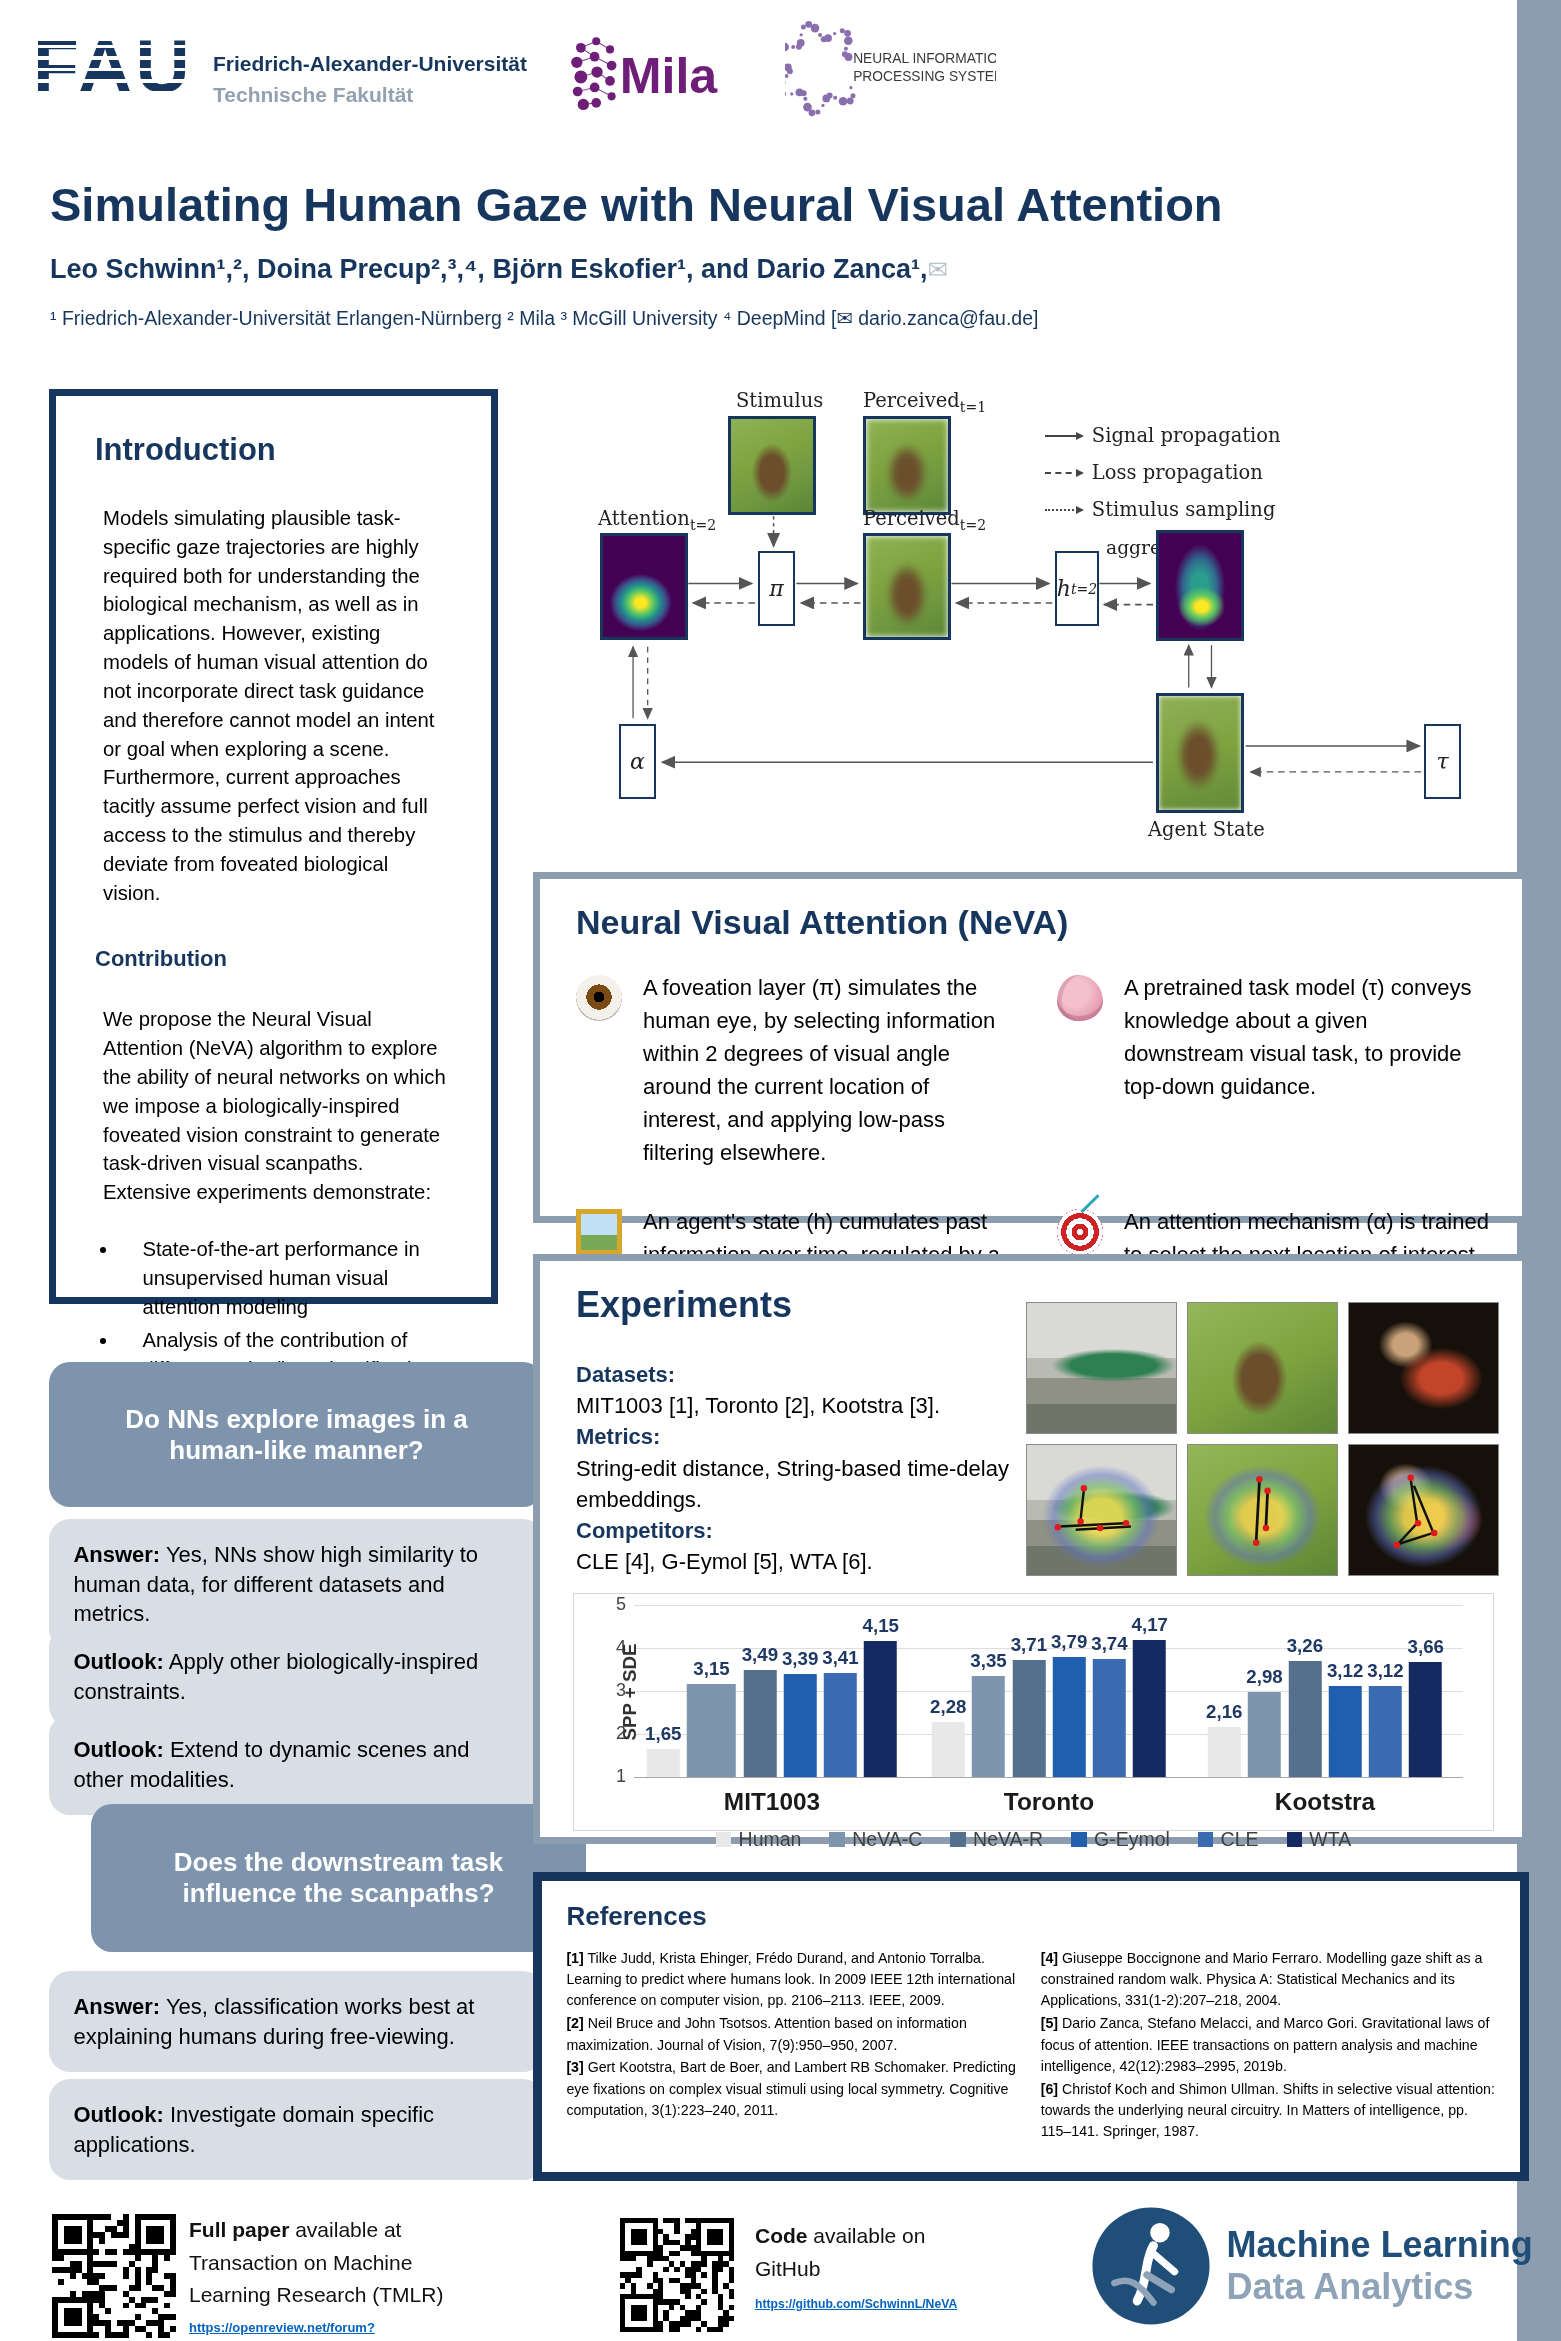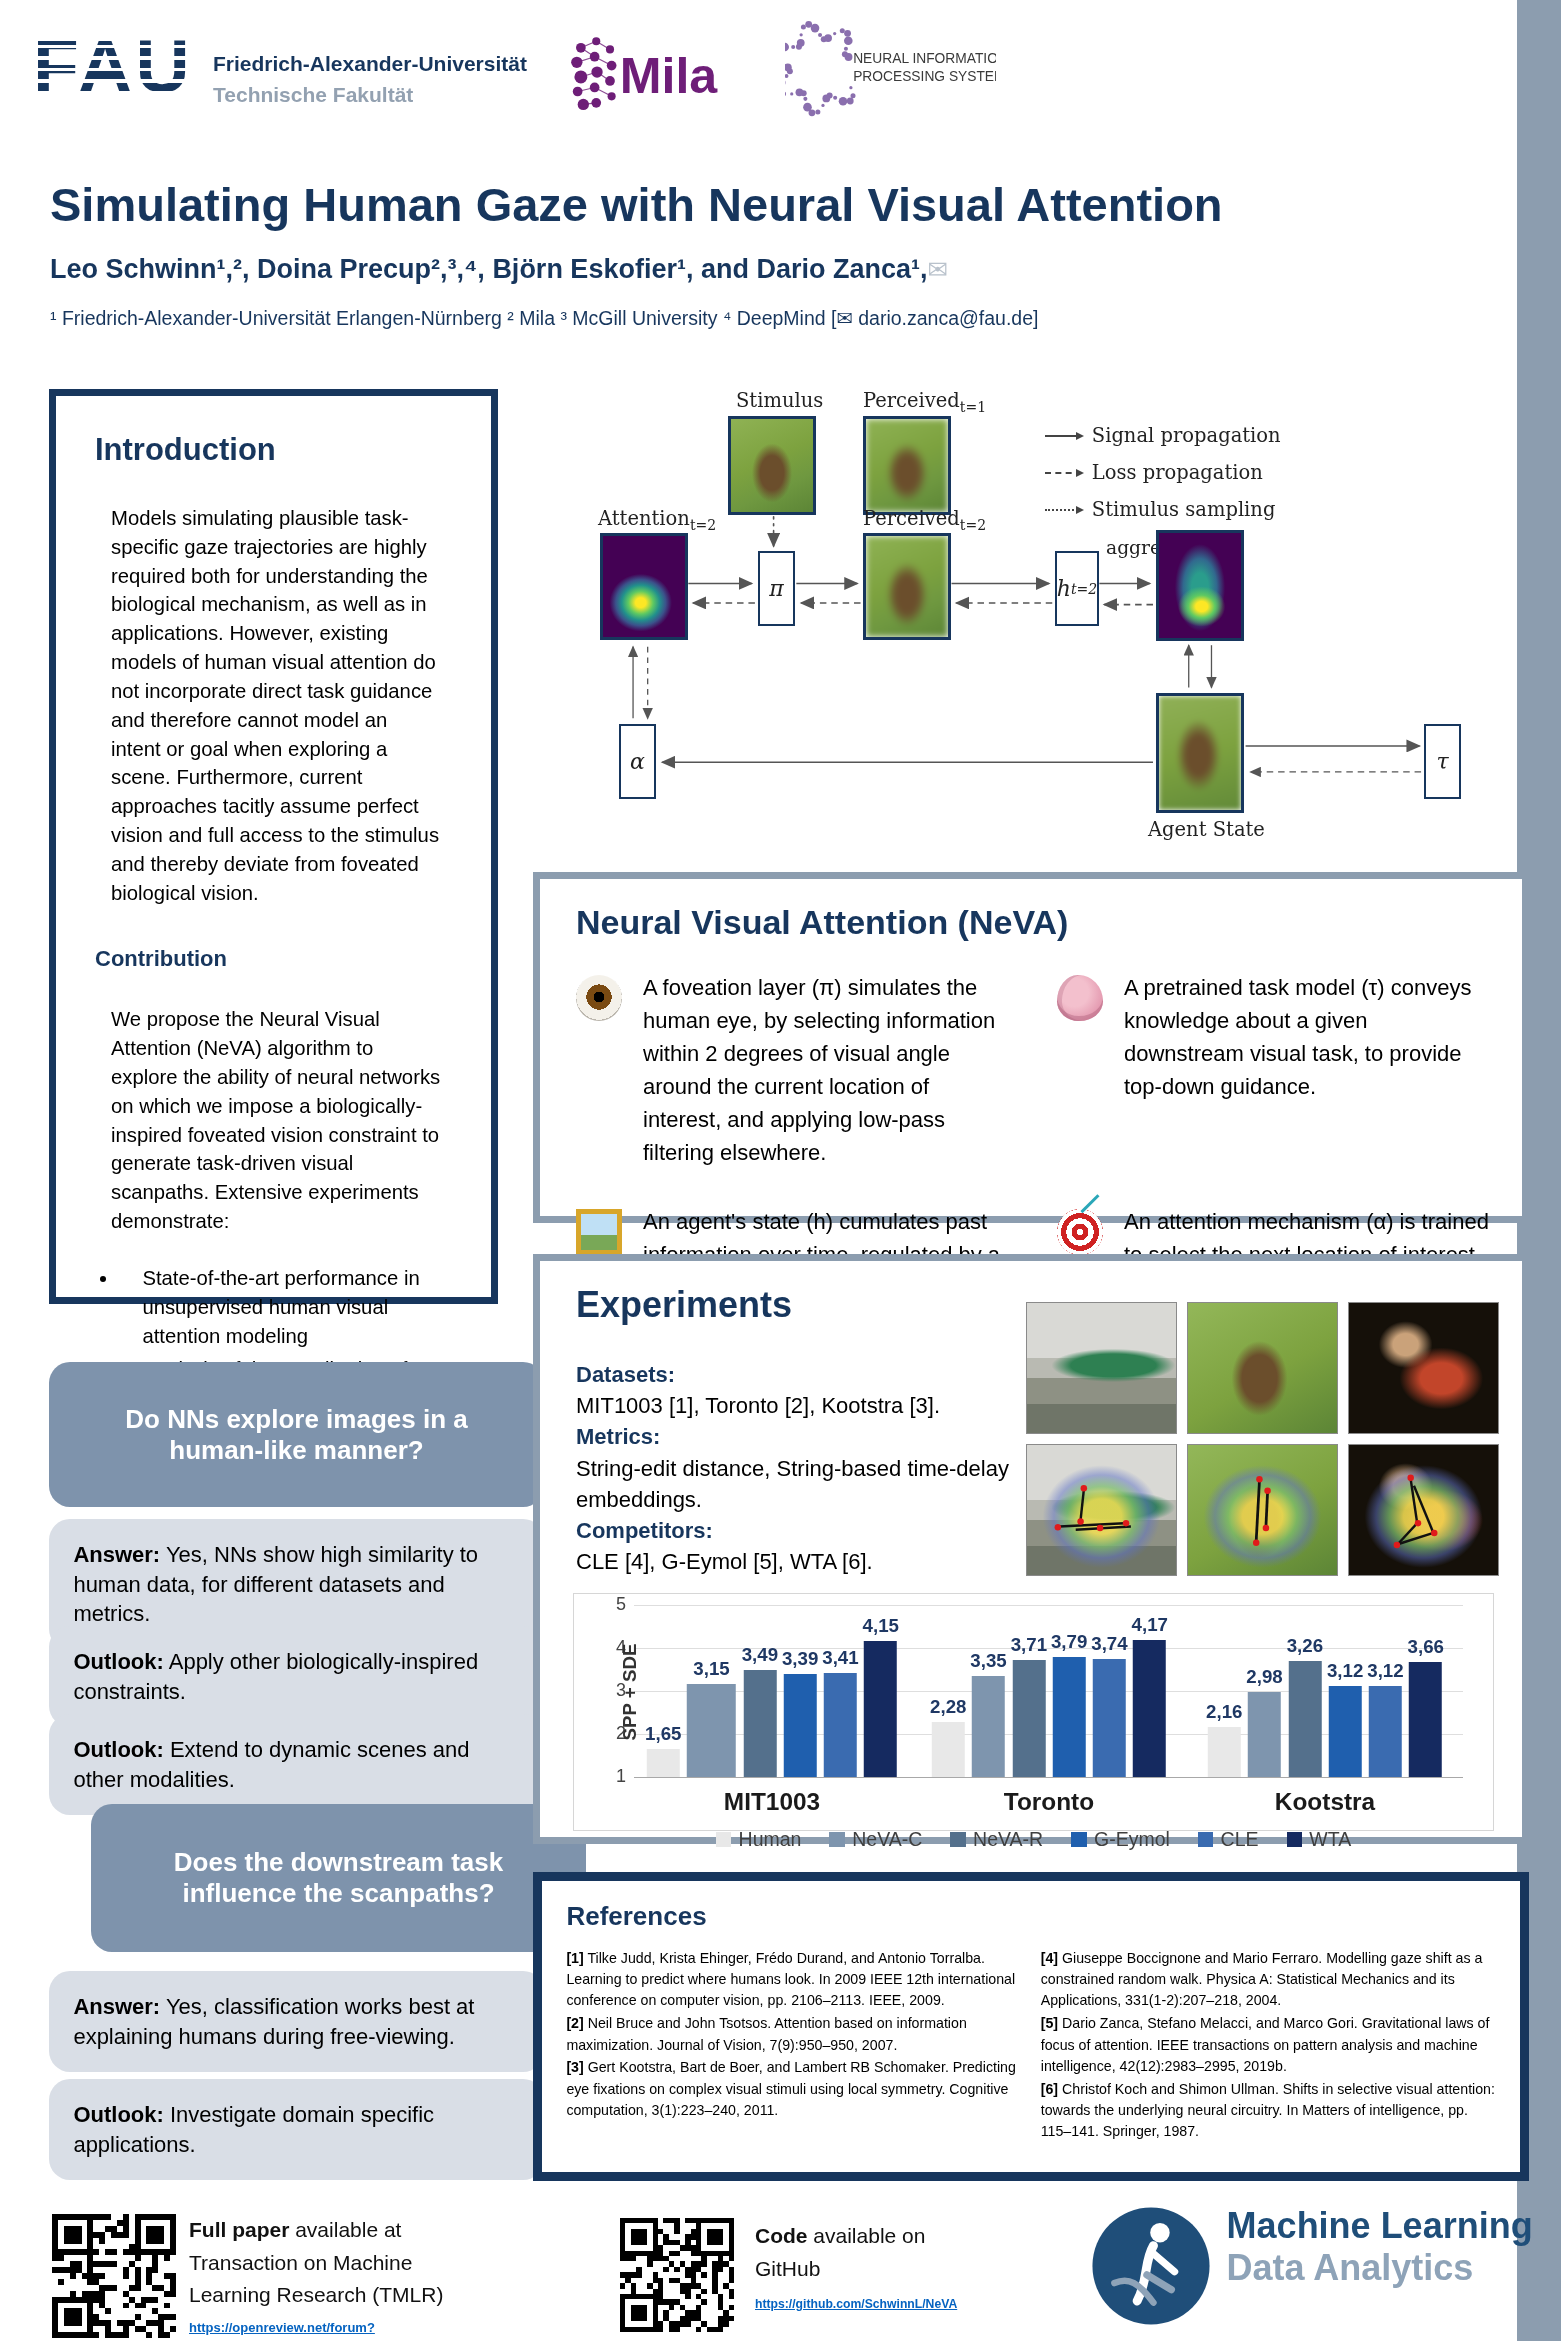--- a/index.html
+++ b/index.html
@@ -23,21 +23,21 @@
   
   .poster-title{position:absolute;left:50px;top:177px;width:1382px;font-size:47px;font-weight:bold;color:#17365D;}
   .authors{position:absolute;left:50px;top:254px;width:1382px;font-size:27px;font-weight:bold;color:#17365D;}
   .authors .mail{color:#b9c2cc;font-weight:normal;font-size:24.4px;}
   .affiliations{position:absolute;left:50px;top:307px;width:1423px;font-size:19.5px;color:#17365D;}
 
   
   .intro-box{position:absolute;left:49px;top:389px;width:449px;height:915px;background:#fff;
     border:7.3px solid #17365D;box-sizing:border-box;padding:36px 33px 0 39px;}
   .intro-box h2{margin:0 0 36px 0;font-size:31px;color:#17365D;}
-  .intro-box p{margin:16px;font-size:20.3px;line-height:1.42;}
+  .intro-box p{margin:8px;font-size:20.3px;line-height:1.42;}
   .intro-box h3{margin:39px 0 33px 0;font-size:22px;color:#17365D;}
   .intro-box ul{margin:28px 0 0 0;padding-left:24.4px;font-size:20.3px;line-height:1.42;}
   .intro-box li{margin-bottom:4.9px;padding-left:23px;}
 
   
   .diagram{position:absolute;left:569px;top:382px;width:960px;height:459px;
     font-family:"DejaVu Serif", serif;font-size:19.5px;color:#222;}
   .d-label{position:absolute;white-space:nowrap;}
   .d-img{position:absolute;border:3.3px solid #17365D;box-sizing:border-box;background:#fff;overflow:hidden;}
   .d-img .fill{position:absolute;inset:0;}
@@ -142,21 +142,21 @@
   .ref-cols{display:flex;gap:14.6px;}
   .ref-col{width:50%;font-size:14.2px;line-height:1.5;}
   .ref-col p{margin:0 0 1.6px 0;}
   .ref-col b{font-weight:bold;}
 
   
   .qr{position:absolute;}
   .qr svg{display:block;width:100%;height:100%;}
   .foot-text{position:absolute;font-size:21px;line-height:1.55;color:#111;}
   .foot-link{display:inline-block;margin-top:6.5px;font-size:13px;color:#0563C1;text-decoration:underline;font-weight:bold;}
-  .mlda-logo{position:absolute;left:1090px;top:2205px;display:flex;}
+  .mlda-logo{position:absolute;left:1090px;top:2205px;display:flex;align-items:center;}
   .mlda-text{margin-left:14.6px;font-weight:bold;font-size:36px;line-height:1.18;}
   .mlda-text .t1{color:#1F4E79;}
   .mlda-text .t2{color:#8EA3B8;}
 </style>
 </head>
 <body>
 
 <div class="side-strip"></div>
 
 <div class="fau-logo">FAU</div>

